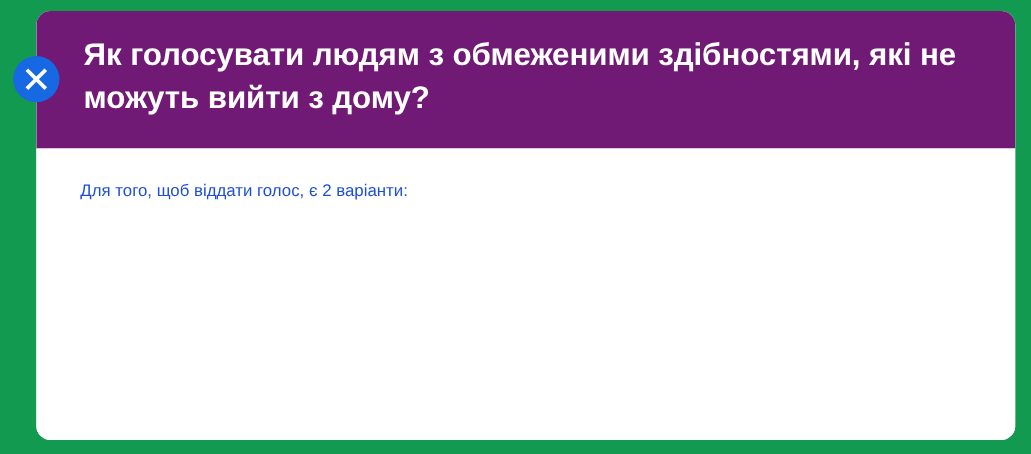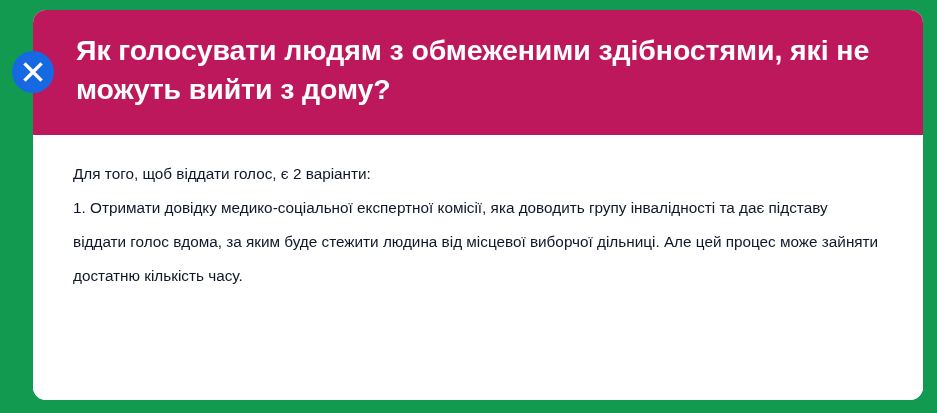--- a/index.html
+++ b/index.html
@@ -29,21 +29,21 @@
     border-radius: 13px;
     overflow: hidden;
     background: #ffffff;
   }
   .card-header {
     position: absolute;
     left: 0;
     top: 0;
     width: 890px;
     height: 125px;
-    background: #be185d;
+    background: #701a75;
     box-sizing: border-box;
   }
   .card-title {
     position: absolute;
     left: 43px;
     top: 21px;
     width: 812px;
     margin: 0;
     color: #ffffff;
     font-size: 28.5px;
@@ -58,21 +58,21 @@
     width: 890px;
     height: 265px;
     background: #ffffff;
     box-sizing: border-box;
   }
   .body-text {
     position: absolute;
     left: 40px;
     top: 22px;
     width: 807px;
-    color: #0f172a;
+    color: #1d4ed8;
     font-size: 15.3px;
     line-height: 34px;
     text-align: left;
   }
   .body-text p {
     margin: 0;
   }
   
   .close-button {
     position: absolute;
@@ -100,21 +100,20 @@
 
   <div class="card">
 
     <div class="card-header">
       <h1 class="card-title">Як голосувати людям з обмеженими здібностями, які не можуть вийти з дому?</h1>
     </div>
 
     <div class="card-body">
       <div class="body-text">
         <p>Для того, щоб віддати голос, є 2 варіанти:</p>
-        <p>1. Отримати довідку медико-соціальної експертної комісії, яка доводить групу інвалідності та дає підставу віддати голос вдома, за яким буде стежити людина від місцевої виборчої дільниці. Але цей процес може зайняти достатню кількість часу.</p>
       </div>
     </div>
 
   </div>
 
   <button class="close-button" aria-label="Close">
     <svg viewBox="0 0 42 42">
       <path d="M13.6 11.2 L21 18.6 L28.4 11.2 L30.8 13.6 L23.4 21 L30.8 28.4 L28.4 30.8 L21 23.4 L13.6 30.8 L11.2 28.4 L18.6 21 L11.2 13.6 Z" fill="#ffffff"></path>
     </svg>
   </button>

